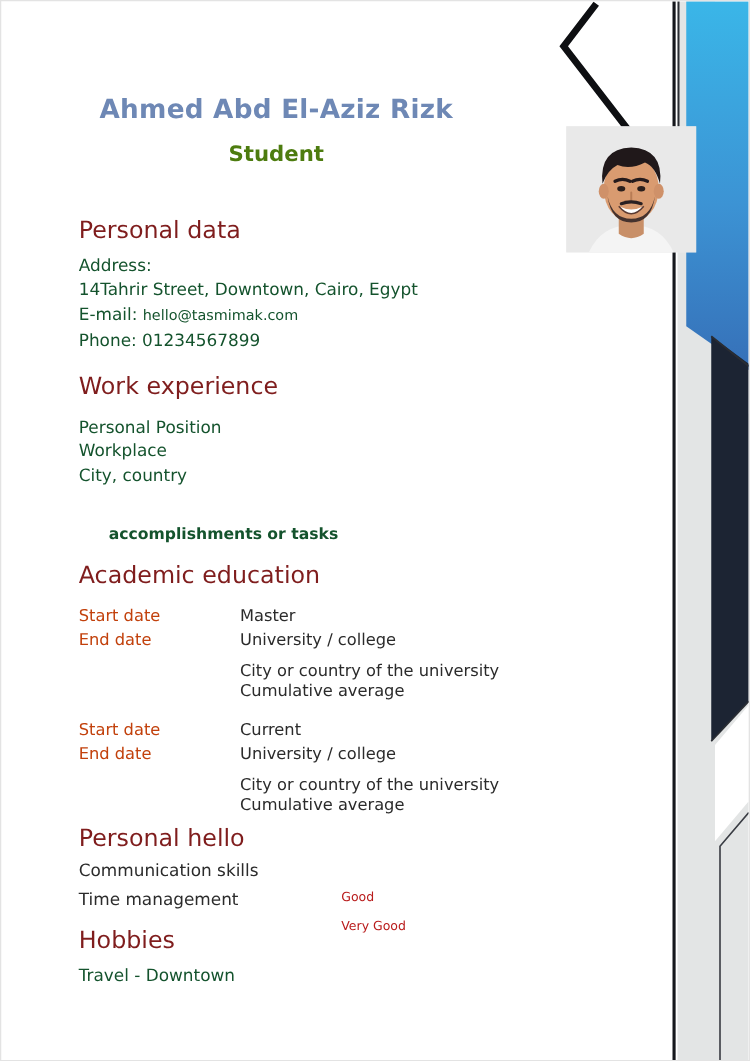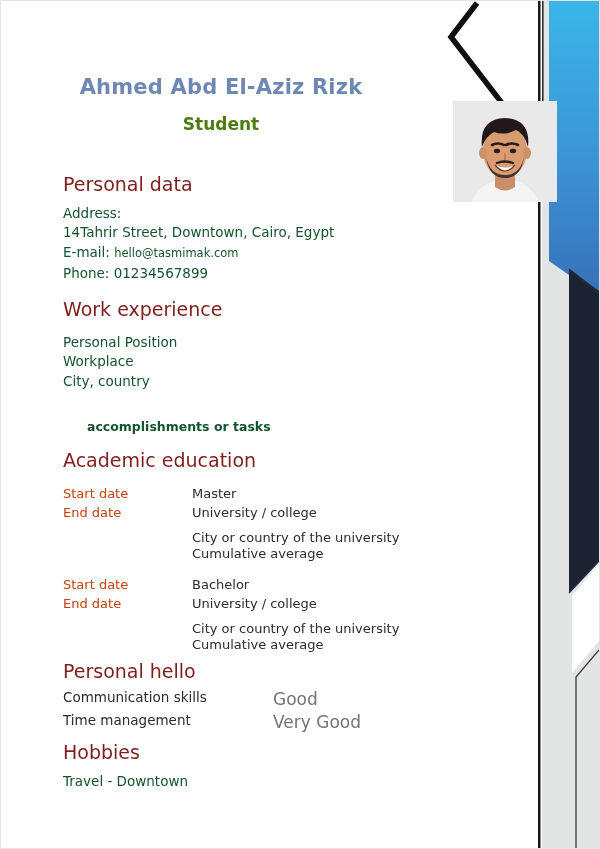--- a/index.html
+++ b/index.html
@@ -109,23 +109,24 @@
   .skill-name {
     position: absolute;
     left: 62px;
     font-size: 13.5px;
     color: #2b2b2b;
     white-space: nowrap;
   }
   .skill-rate {
     position: absolute;
     left: 272px;
-    font-size: 17px;
-    color: #737373;
-    white-space: nowrap;
+    font-size: 10px;
+    color: #b91c1c;
+    white-space: nowrap;
+    margin-top: 24px;
   }
 </style>
 </head>
 <body>
 
 <div class="page">
 
   <div class="deco">
     <svg viewBox="0 0 170 849" xmlns="http://www.w3.org/2000/svg">
 
@@ -213,21 +214,21 @@
 
     <div class="col-left" style="top:483px;">Start date</div>
     <div class="col-left" style="top:502px;">End date</div>
     <div class="col-right" style="top:483px;">Master</div>
     <div class="col-right" style="top:502px;">University / college</div>
     <div class="col-right" style="top:527px;">City or country of the university</div>
     <div class="col-right" style="top:543px;">Cumulative average</div>
 
     <div class="col-left" style="top:574px;">Start date</div>
     <div class="col-left" style="top:593px;">End date</div>
-    <div class="col-right" style="top:574px;">Bachelor</div>
+    <div class="col-right" style="top:574px;">Current</div>
     <div class="col-right" style="top:593px;">University / college</div>
     <div class="col-right" style="top:618px;">City or country of the university</div>
     <div class="col-right" style="top:634px;">Cumulative average</div>
 
     <div class="section-title" style="top:659px;">Personal hello</div>
     <div class="skill-name" style="top:688px;">Communication skills</div>
     <div class="skill-rate" style="top:688px;">Good</div>
     <div class="skill-name" style="top:711px;">Time management</div>
     <div class="skill-rate" style="top:711px;">Very Good</div>
 

